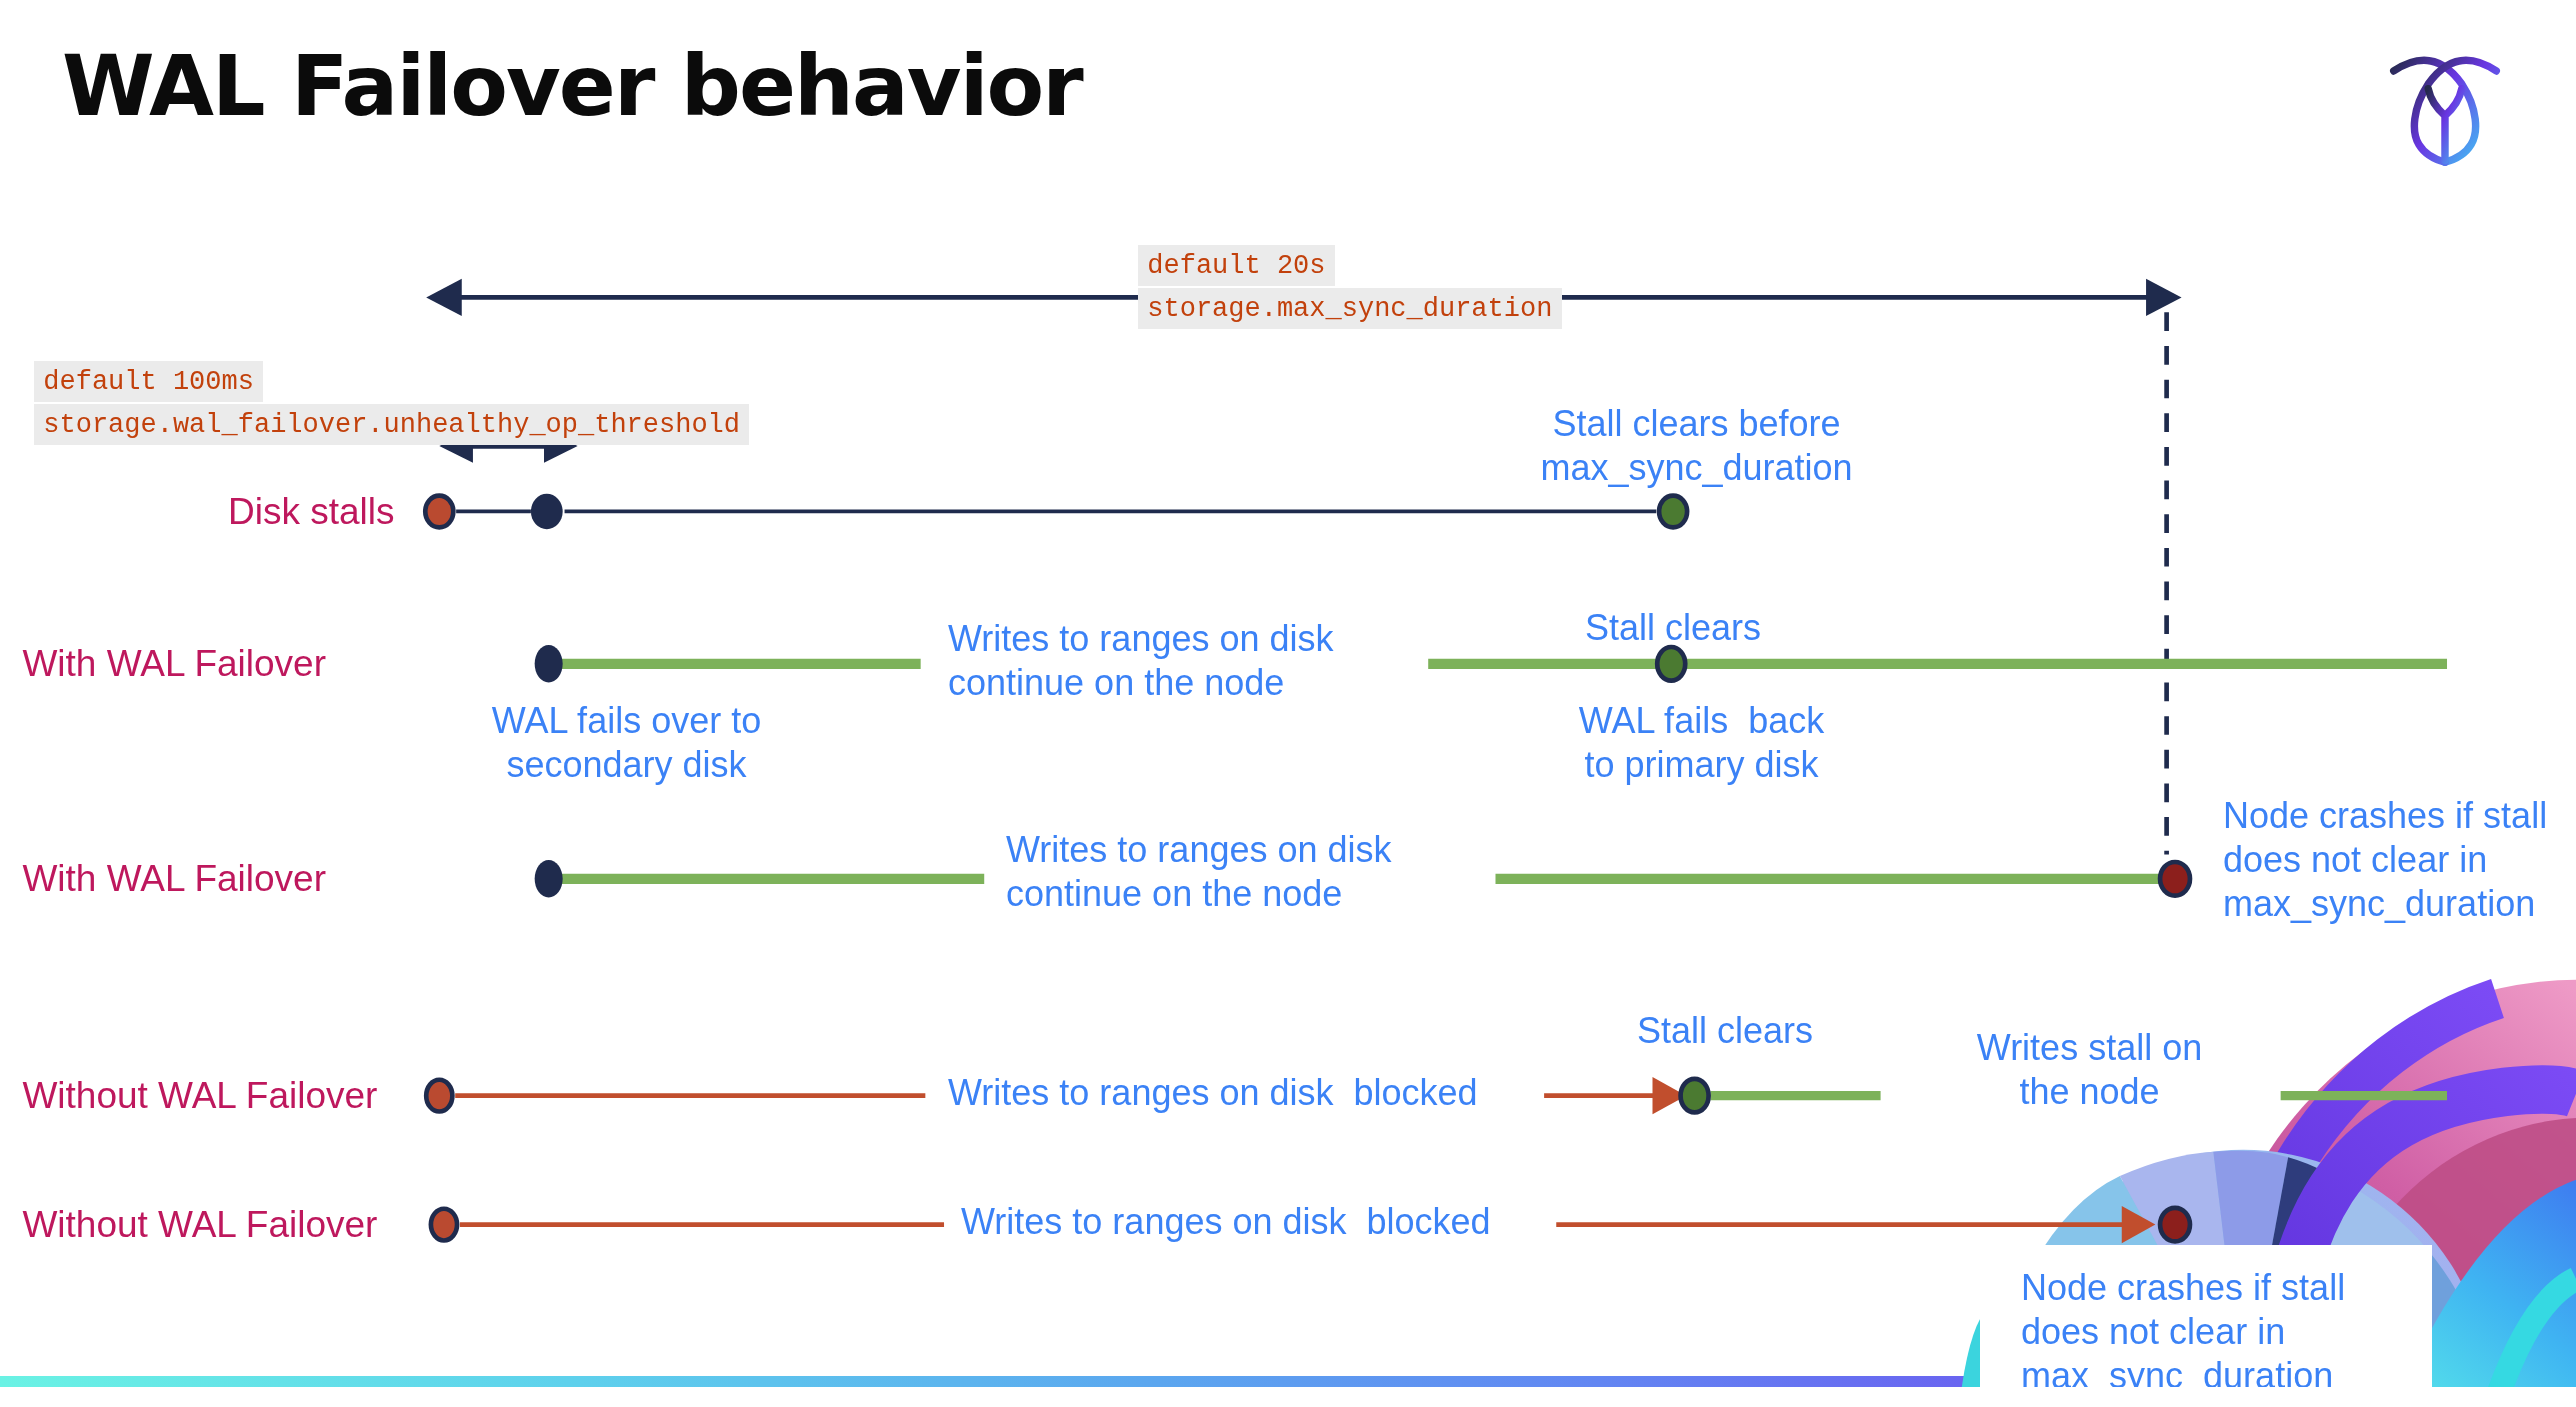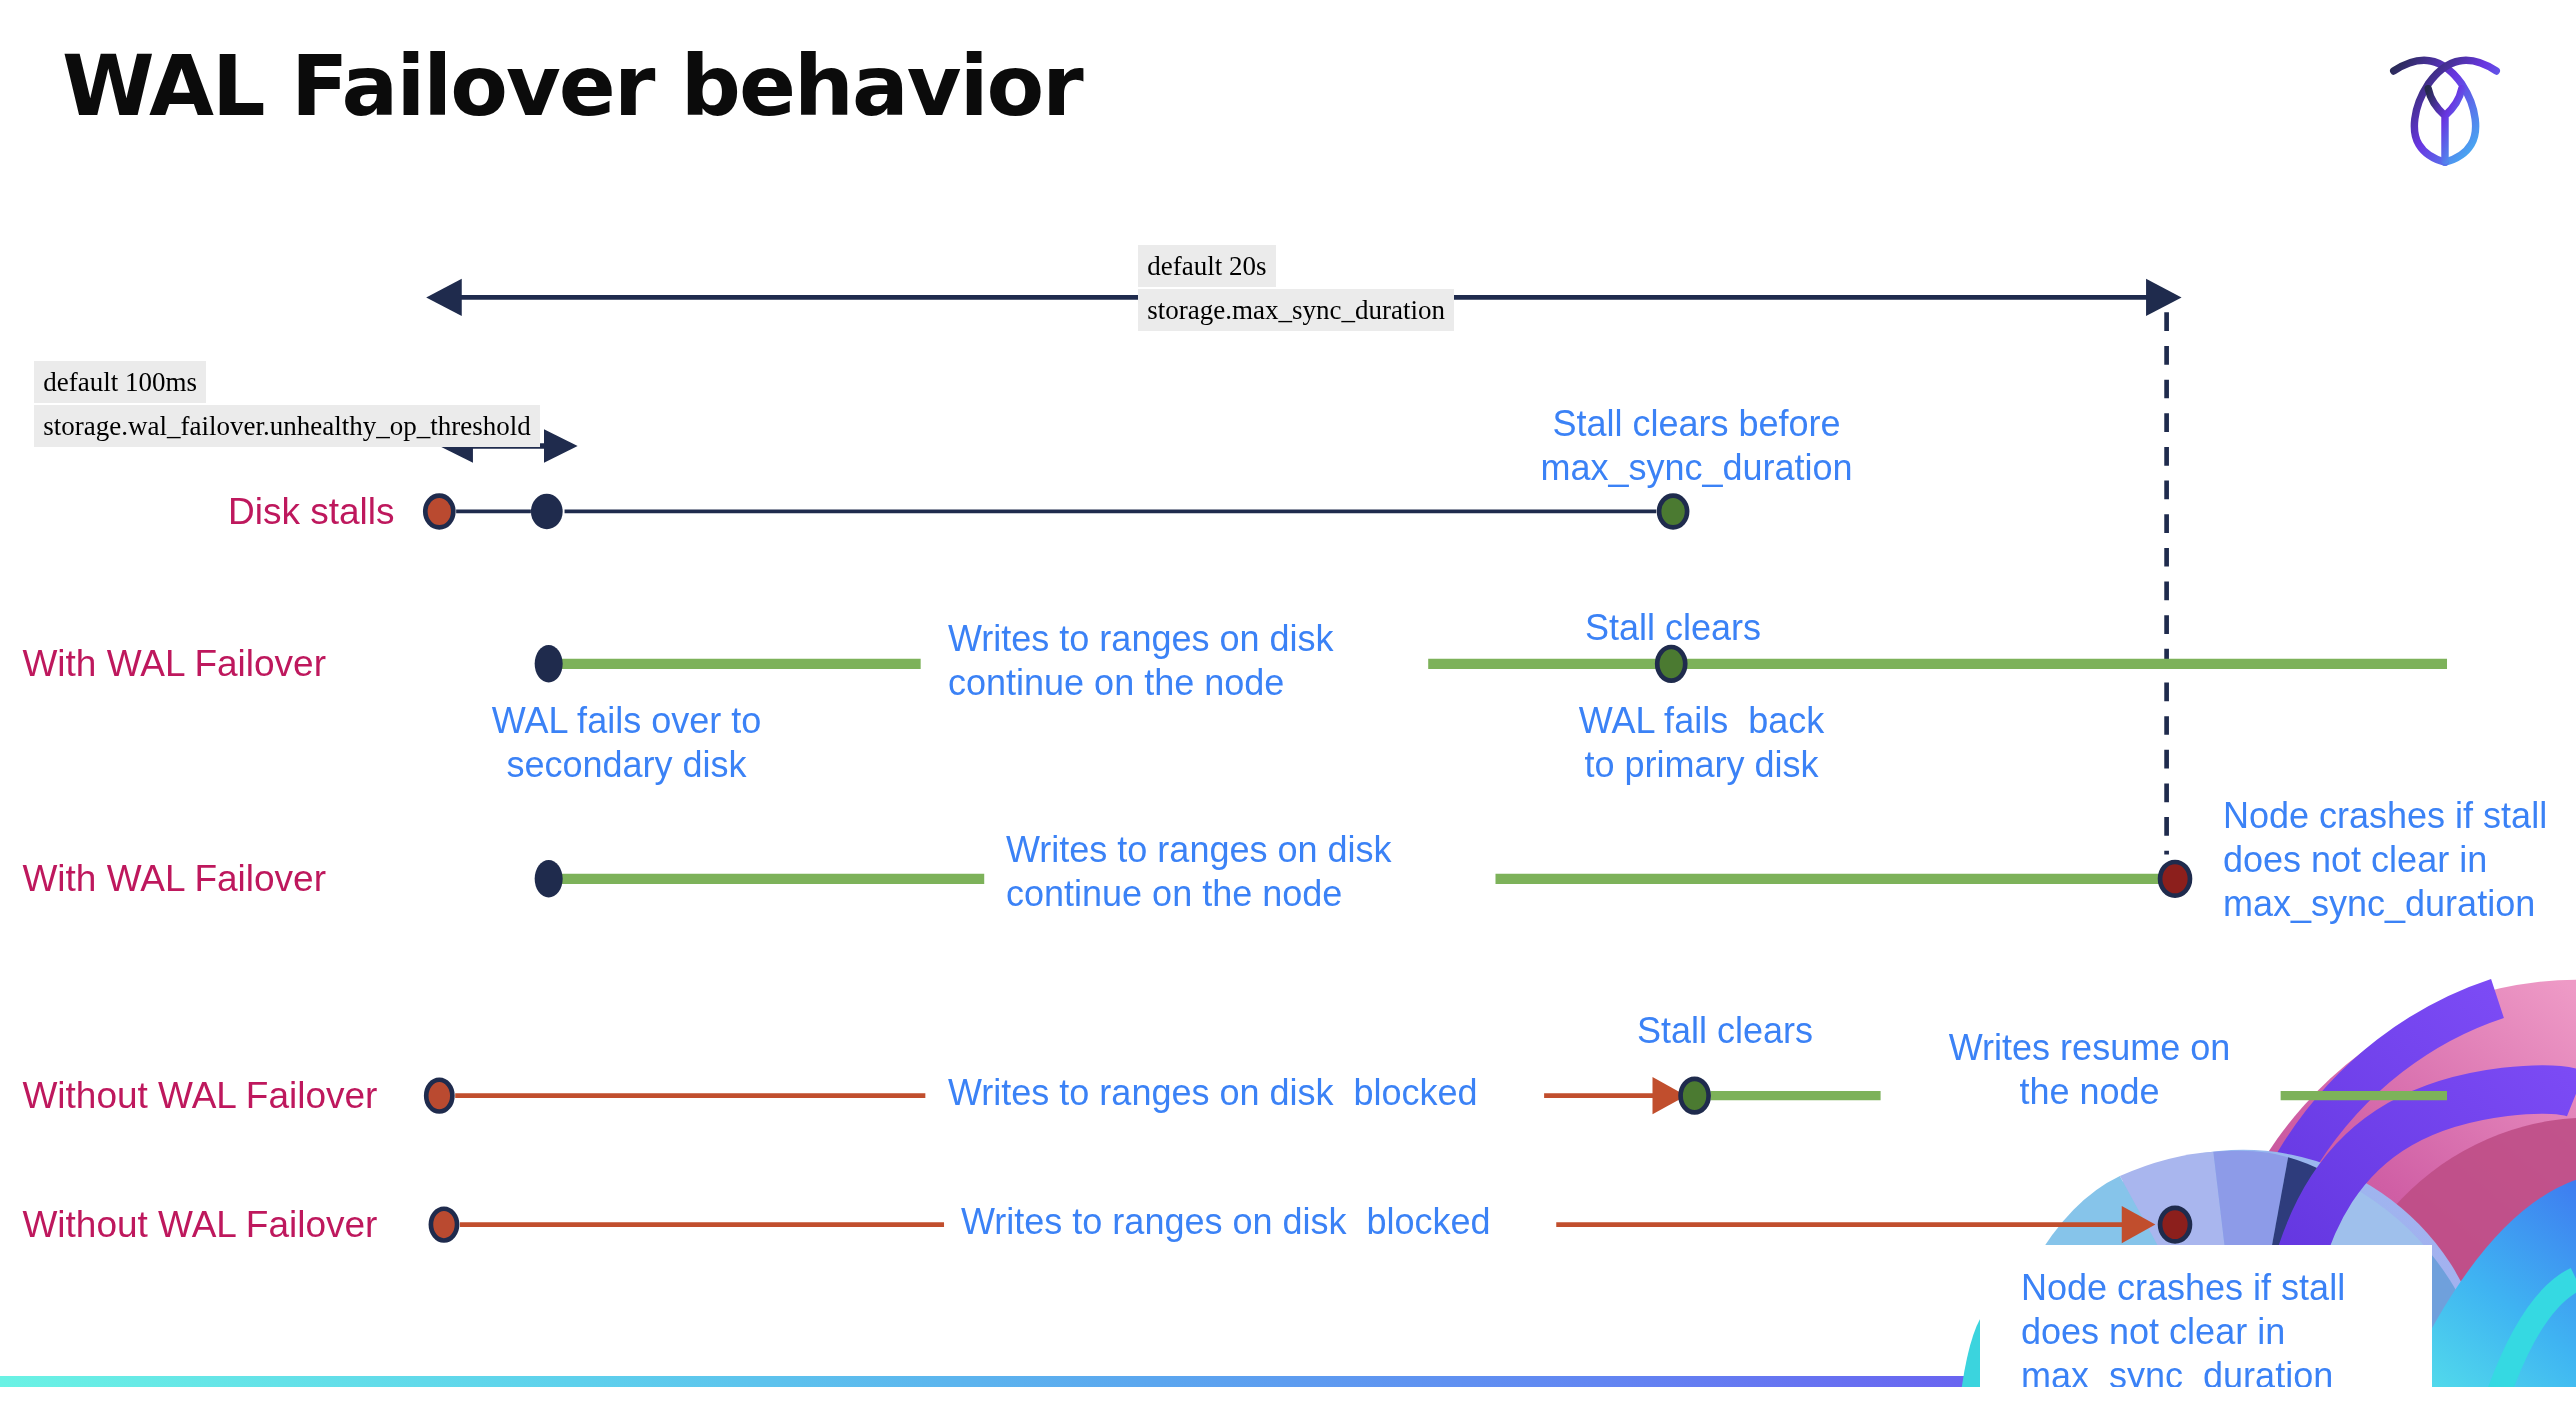--- a/index.html
+++ b/index.html
@@ -6,22 +6,22 @@
   .page{position:relative;width:2576px;height:1387px;overflow:hidden;background:#ffffff;
         font-family:"Liberation Sans",sans-serif;}
   .title{position:absolute;left:62px;top:37px;z-index:3;
          font-family:"DejaVu Sans",sans-serif;font-weight:800;font-size:84px;
          letter-spacing:-1.9px;color:#0b0b0b;}
   .logo{position:absolute;left:2389px;top:43px;width:112px;height:123px;z-index:3;}
   .rowlabel{position:absolute;z-index:3;font-size:37px;line-height:45px;color:#be185d;white-space:pre;}
   .note{position:absolute;z-index:3;font-size:36px;line-height:44px;color:#3b82f6;white-space:pre-wrap;}
   .note.center{text-align:center;}
   .mono-label{position:absolute;z-index:3;
-              font-family:Liberation Serif, serif;
-              font-size:27px;color:#000000;}
+              font-family:Liberation Mono, monospace;
+              font-size:27px;color:#c2410c;}
   .mono-label span{display:table;background:#EBEBEB;padding:5.6px 9.3px;margin-bottom:1.9px;white-space:pre;}
   .bar{position:absolute;left:0;top:1376px;width:2576px;height:32px;z-index:0;
        background:linear-gradient(90deg,#6AF2E4 0%,#5ED1EC 22%,#5BA6EF 45%,#6286F2 62%,#6B5CF0 80%,#6C3BF2 100%);}
   svg.art{position:absolute;left:0;top:0;width:2576px;height:1408px;z-index:1;}
   svg.diagram{position:absolute;left:0;top:0;width:2576px;height:1408px;z-index:2;}
   .crash-box{position:absolute;left:1980px;top:1245px;width:452px;height:163px;background:#ffffff;z-index:4;}
   .crash-box .note{position:absolute;left:41px;top:20.6px;z-index:5;}
 </style>
 </head>
 <body>
@@ -173,21 +173,21 @@
 secondary disk</div>
   <div class="note center" style="left:1505px;top:699px;width:393px;">WAL fails  back
 to primary disk</div>
   <div class="note" style="left:1006px;top:828px;">Writes to ranges on disk
 continue on the node</div>
   <div class="note" style="left:2223px;top:794px;width:355px;">Node crashes if stall
 does not clear in
 max_sync_duration</div>
   <div class="note" style="left:948px;top:1071px;">Writes to ranges on disk  blocked</div>
   <div class="note center" style="left:1599px;top:1009px;width:252px;">Stall clears</div>
-  <div class="note center" style="left:1907px;top:1026px;width:365px;">Writes resume on
+  <div class="note center" style="left:1907px;top:1026px;width:365px;">Writes stall on
 the node</div>
   <div class="note" style="left:961px;top:1200px;">Writes to ranges on disk  blocked</div>
 
   <div class="crash-box">
     <div class="note">Node crashes if stall
 does not clear in
 max_sync_duration</div>
   </div>
 
 </div>

